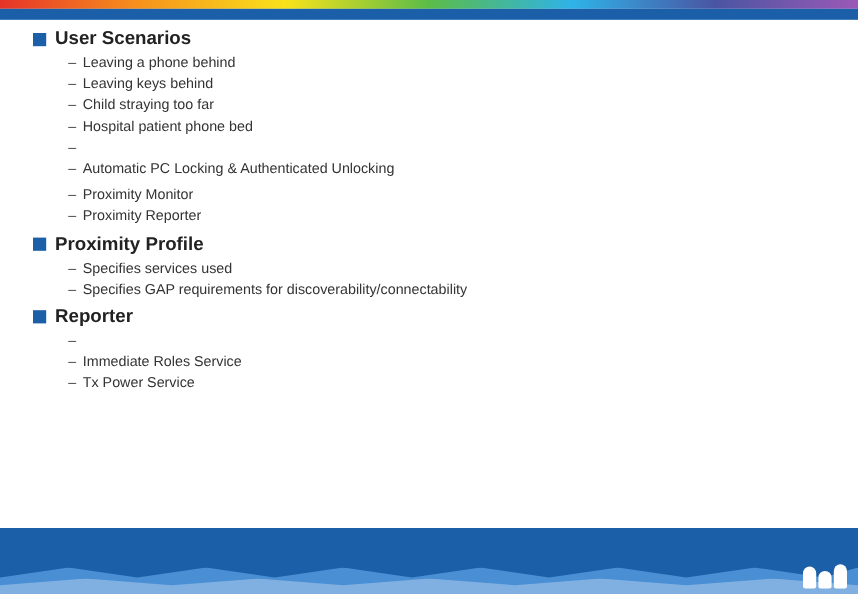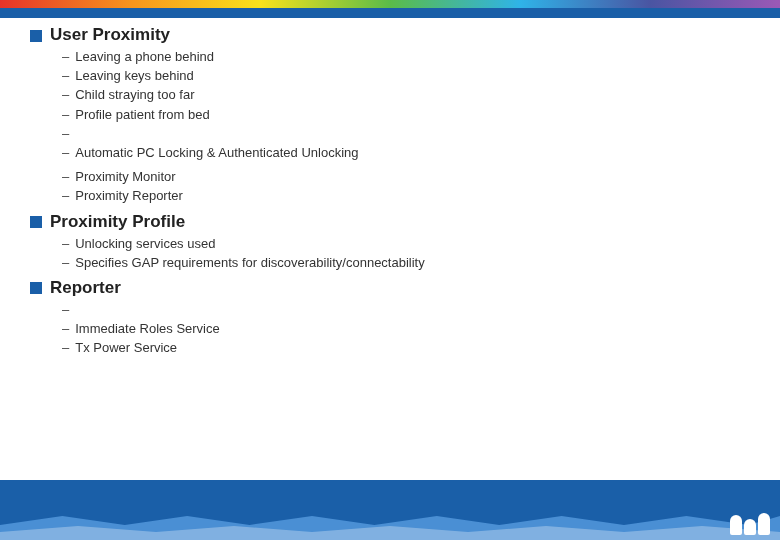--- a/index.html
+++ b/index.html
@@ -158,38 +158,38 @@
 
 <div class="top-bar">
   <div class="top-bar-gradient"></div>
   <div class="top-bar-blue"></div>
 </div>
 
 <div class="content">
 <div class="section">
       <div class="section-header">
         <div class="bullet-square"></div>
-        <span class="section-title">User Proximity</span>
+        <span class="section-title">User Scenarios</span>
       </div>
       <div class="sub-items">
         <div class="sub-item">
           <span class="dash">–</span>
           <span>Leaving a phone behind</span>
         </div>
         <div class="sub-item">
           <span class="dash">–</span>
           <span>Leaving keys behind</span>
         </div>
         <div class="sub-item">
           <span class="dash">–</span>
           <span>Child straying too far</span>
         </div>
         <div class="sub-item">
           <span class="dash">–</span>
-          <span>Profile patient from bed</span>
+          <span>Hospital patient phone bed</span>
         </div>
         <div class="sub-item">
           <span class="dash">–</span>
         </div>
         <div class="sub-item">
           <span class="dash">–</span>
           <span>Automatic PC Locking &amp; Authenticated Unlocking</span>
         </div>
       </div>
     </div>
@@ -206,21 +206,21 @@
       </div>
     </div>
     <div class="section">
       <div class="section-header">
         <div class="bullet-square"></div>
         <span class="section-title">Proximity Profile</span>
       </div>
       <div class="sub-items">
         <div class="sub-item">
           <span class="dash">–</span>
-          <span>Unlocking services used</span>
+          <span>Specifies services used</span>
         </div>
         <div class="sub-item">
           <span class="dash">–</span>
           <span>Specifies GAP requirements for discoverability/connectability</span>
         </div>
       </div>
     </div>
     <div class="section">
       <div class="section-header">
         <div class="bullet-square"></div>

